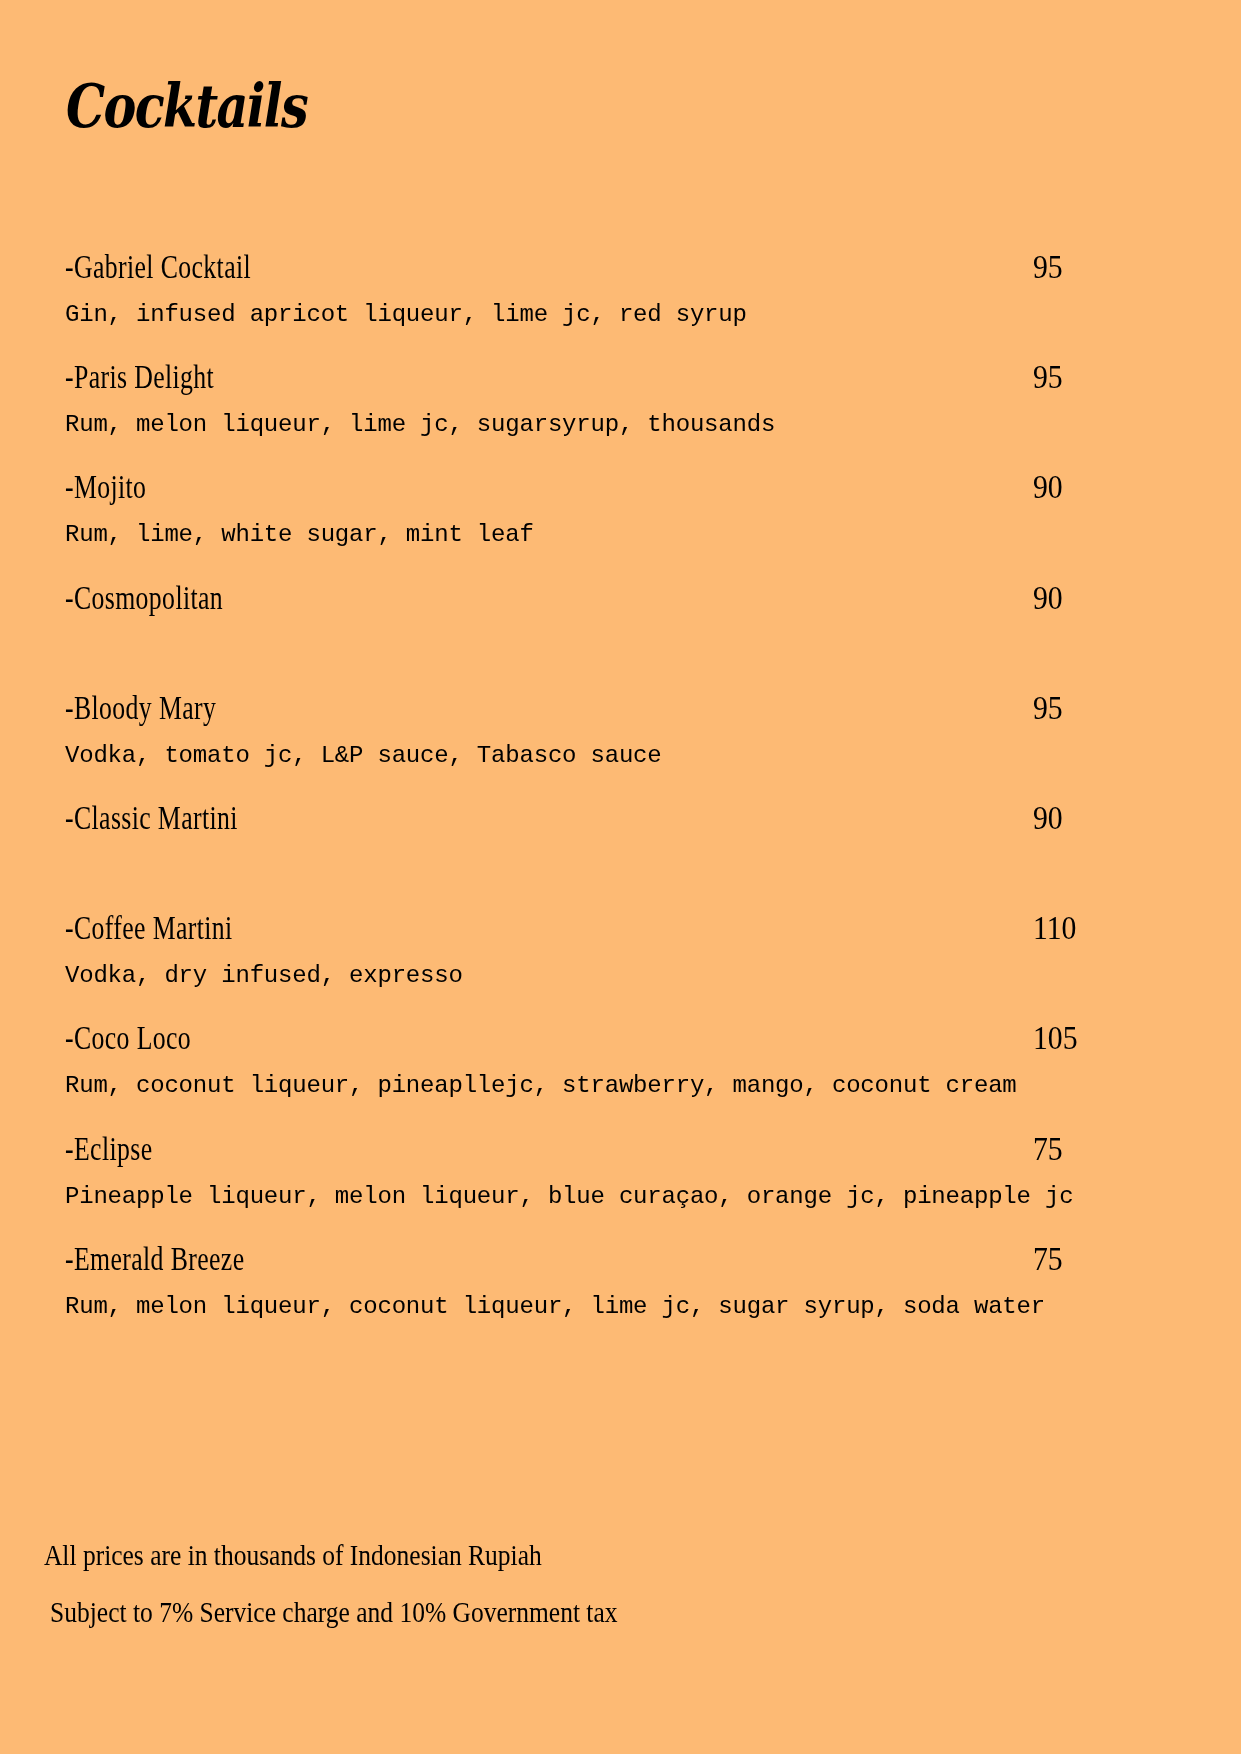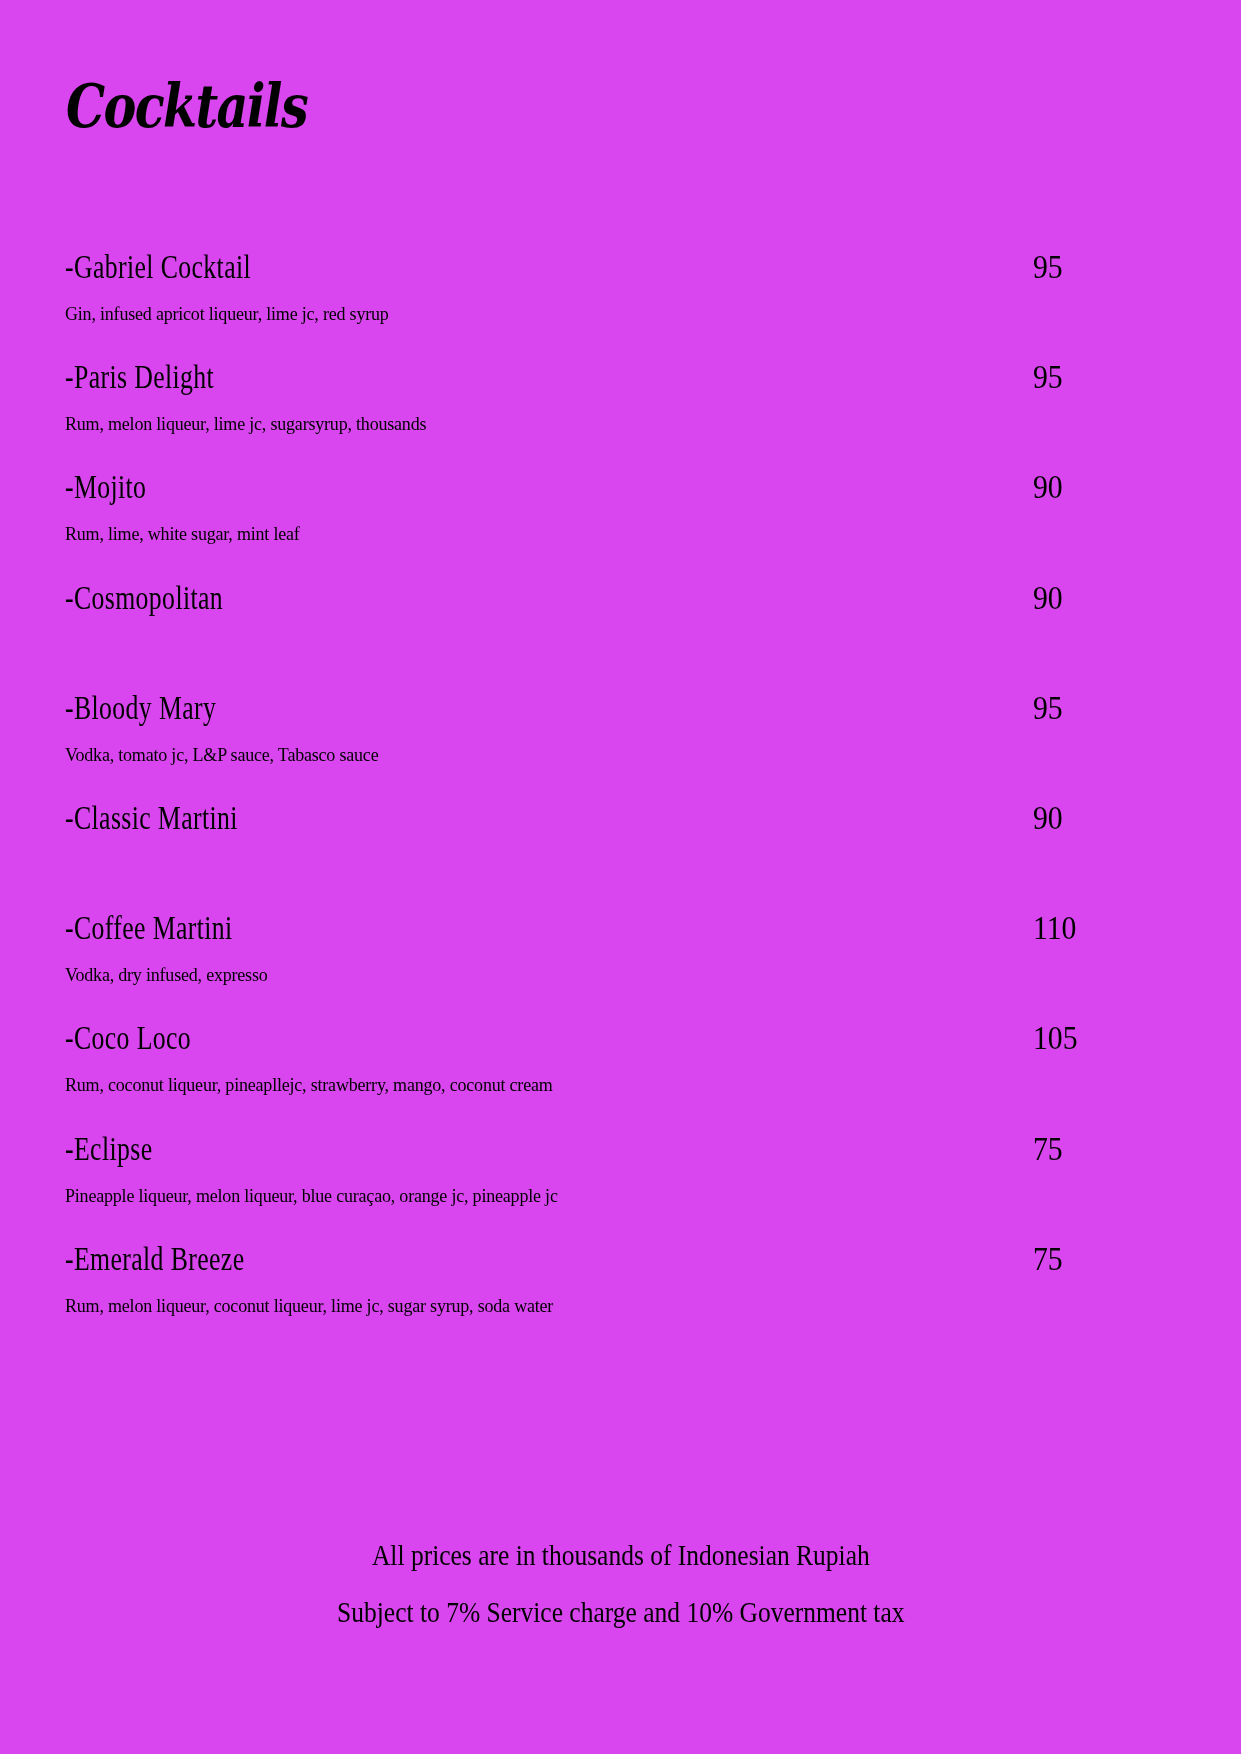--- a/index.html
+++ b/index.html
@@ -1,20 +1,20 @@
 <!DOCTYPE html>
 <html><head>
 <meta charset="utf-8">
 <style>
   html, body { margin: 0; padding: 0; background: #ffffff; }
   .page {
     position: relative;
     width: 1241px;
     height: 1754px;
-    background: #d946ef;
+    background: #fdba74;
     color: #000000;
     font-family: "Liberation Serif", serif;
     overflow: hidden;
   }
   .menu-title {
     position: absolute;
     left: 66px;
     top: 66px;
     font-family: "DejaVu Serif", serif;
     font-style: italic;
@@ -47,31 +47,30 @@
     top: 0;
     height: 47.1px;
     line-height: 47.1px;
     font-size: 33px;
     transform: scaleX(0.9);
     transform-origin: left center;
   }
   .item-desc {
     height: 47.1px;
     line-height: 47.1px;
-    font-family: Liberation Serif, serif;
-    font-size: 18px;
+    font-family: Liberation Mono, monospace;
+    font-size: 24px;
     letter-spacing: -0.2px;
     white-space: nowrap;
   }
   .footer {
     position: absolute;
     left: 0;
     top: 1526px;
     width: 1241px;
-    text-align: center;
     font-size: 30px;
   }
   .footer-line { height: 57px; line-height: 57px; }
   .footer-line > span {
     display: inline-block;
     transform: scaleX(0.85);
     transform-origin: center center;
     white-space: nowrap;
   }
 </style>

